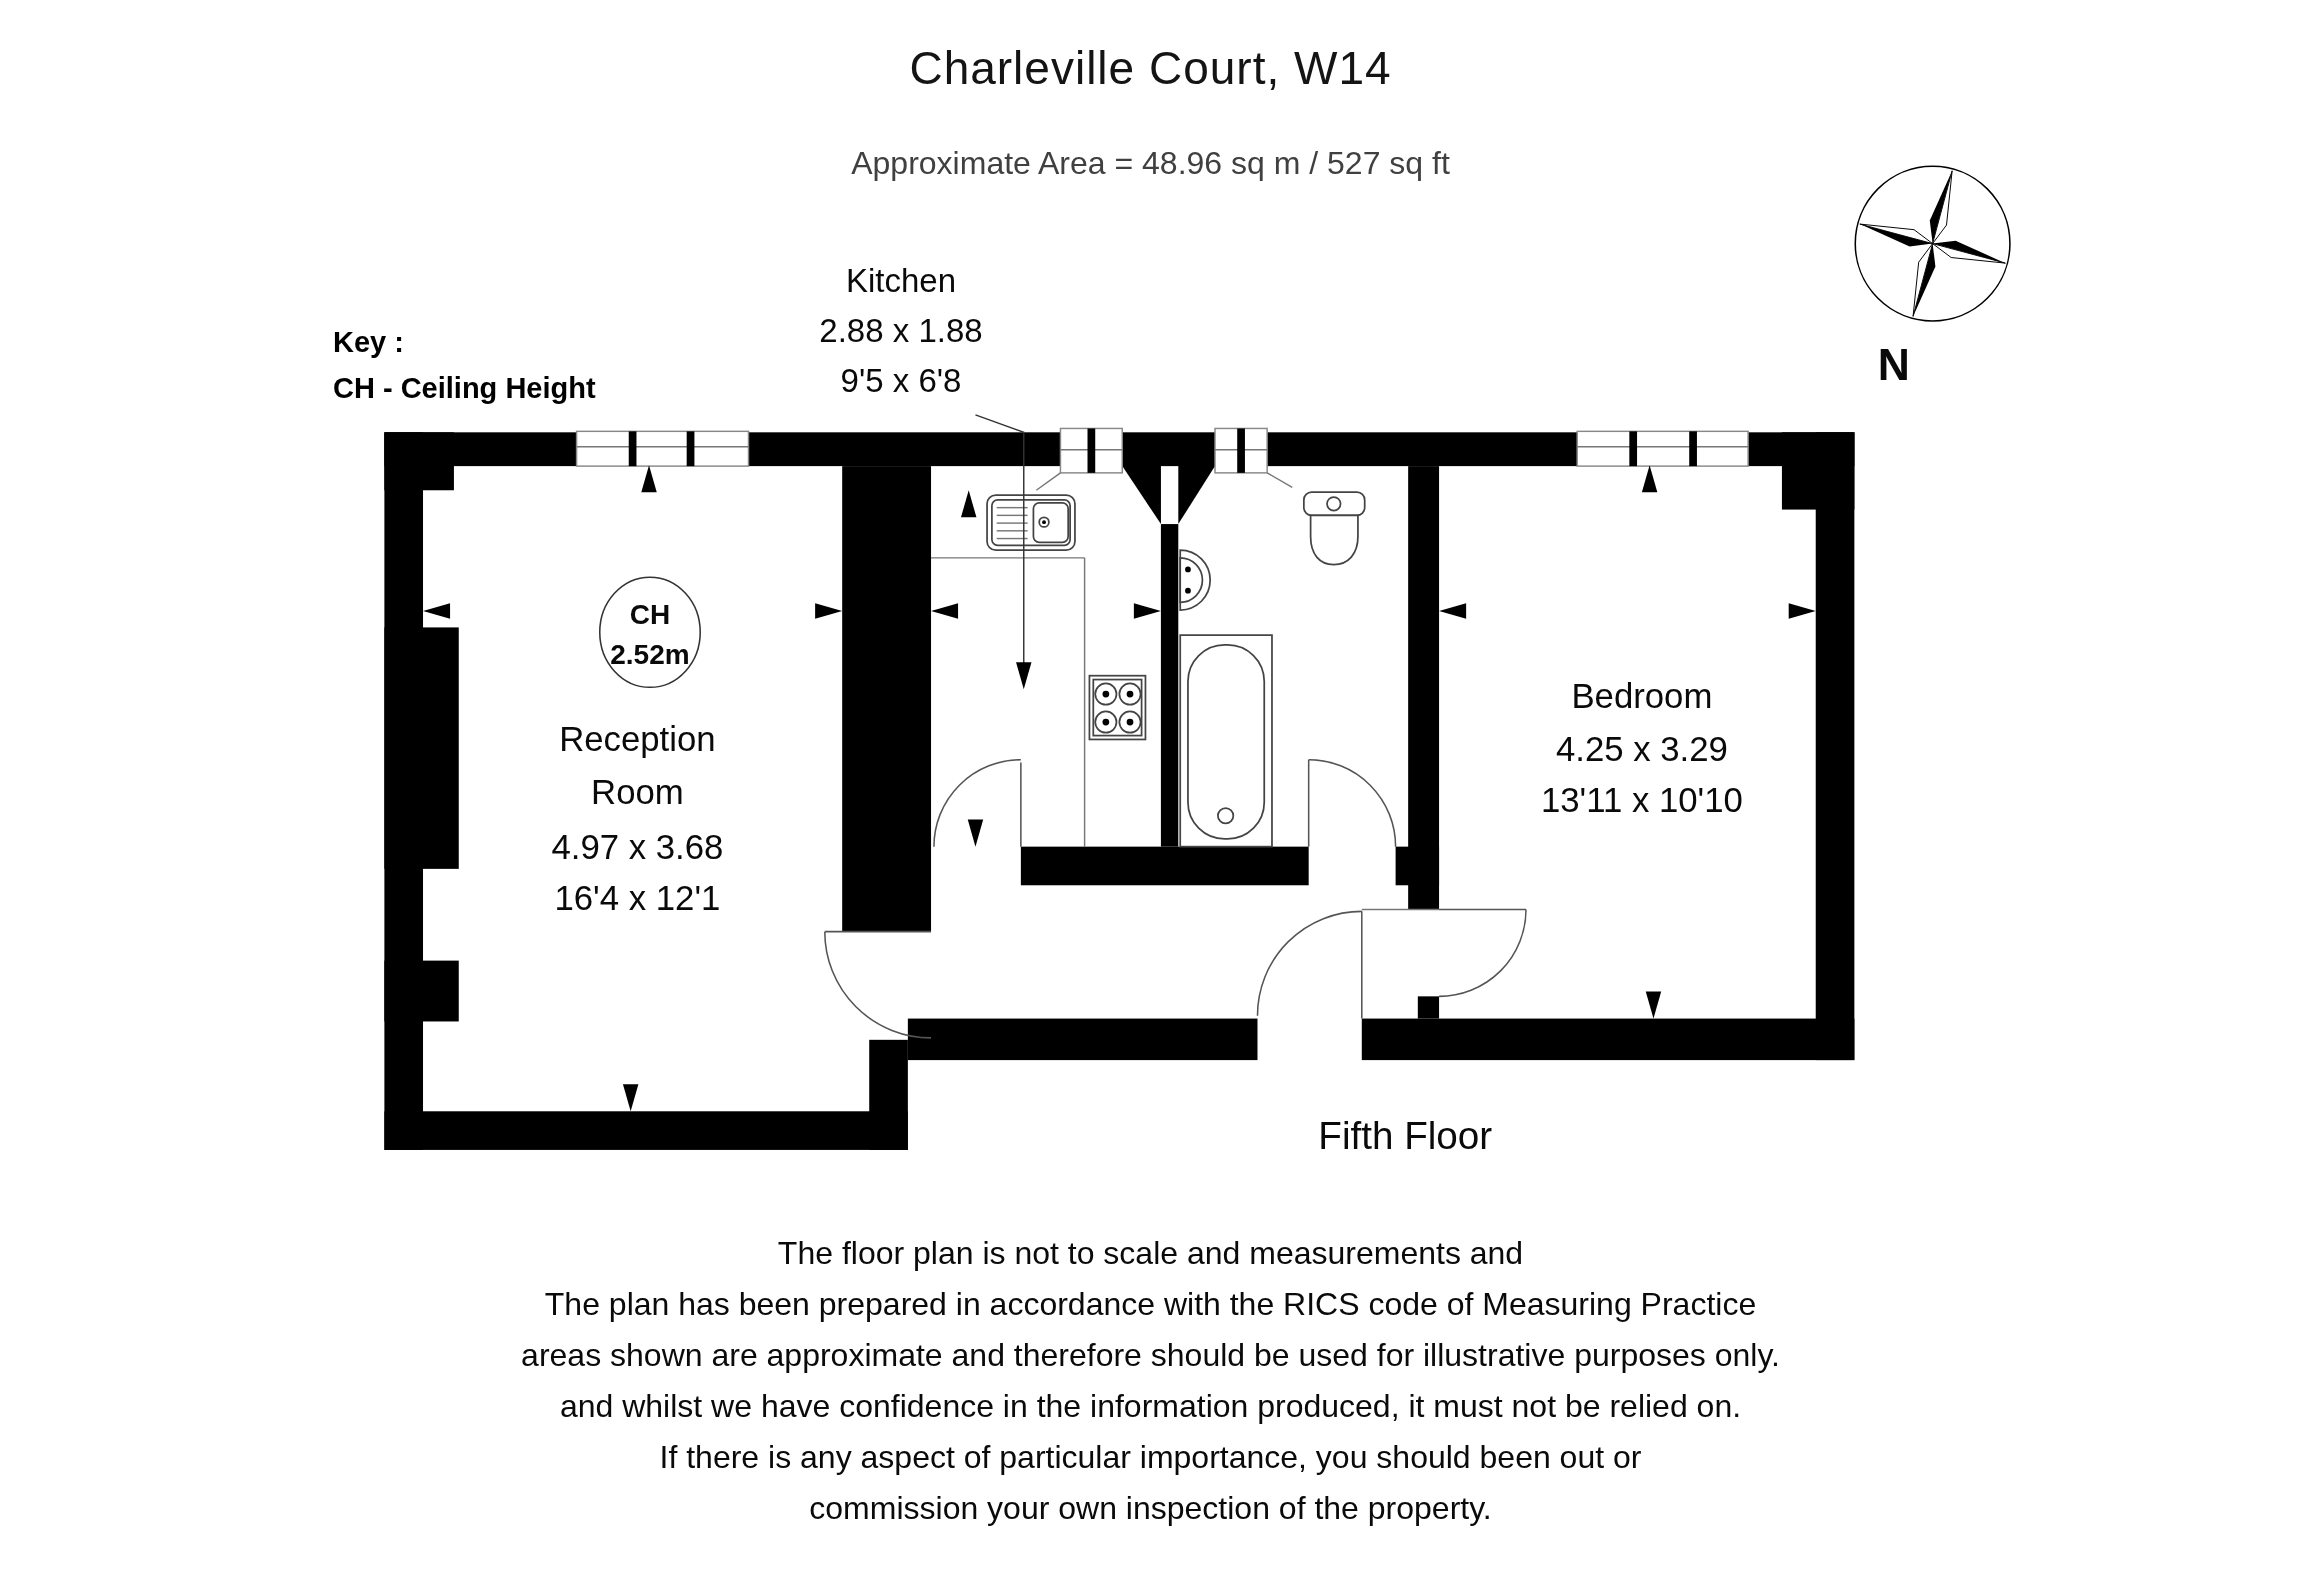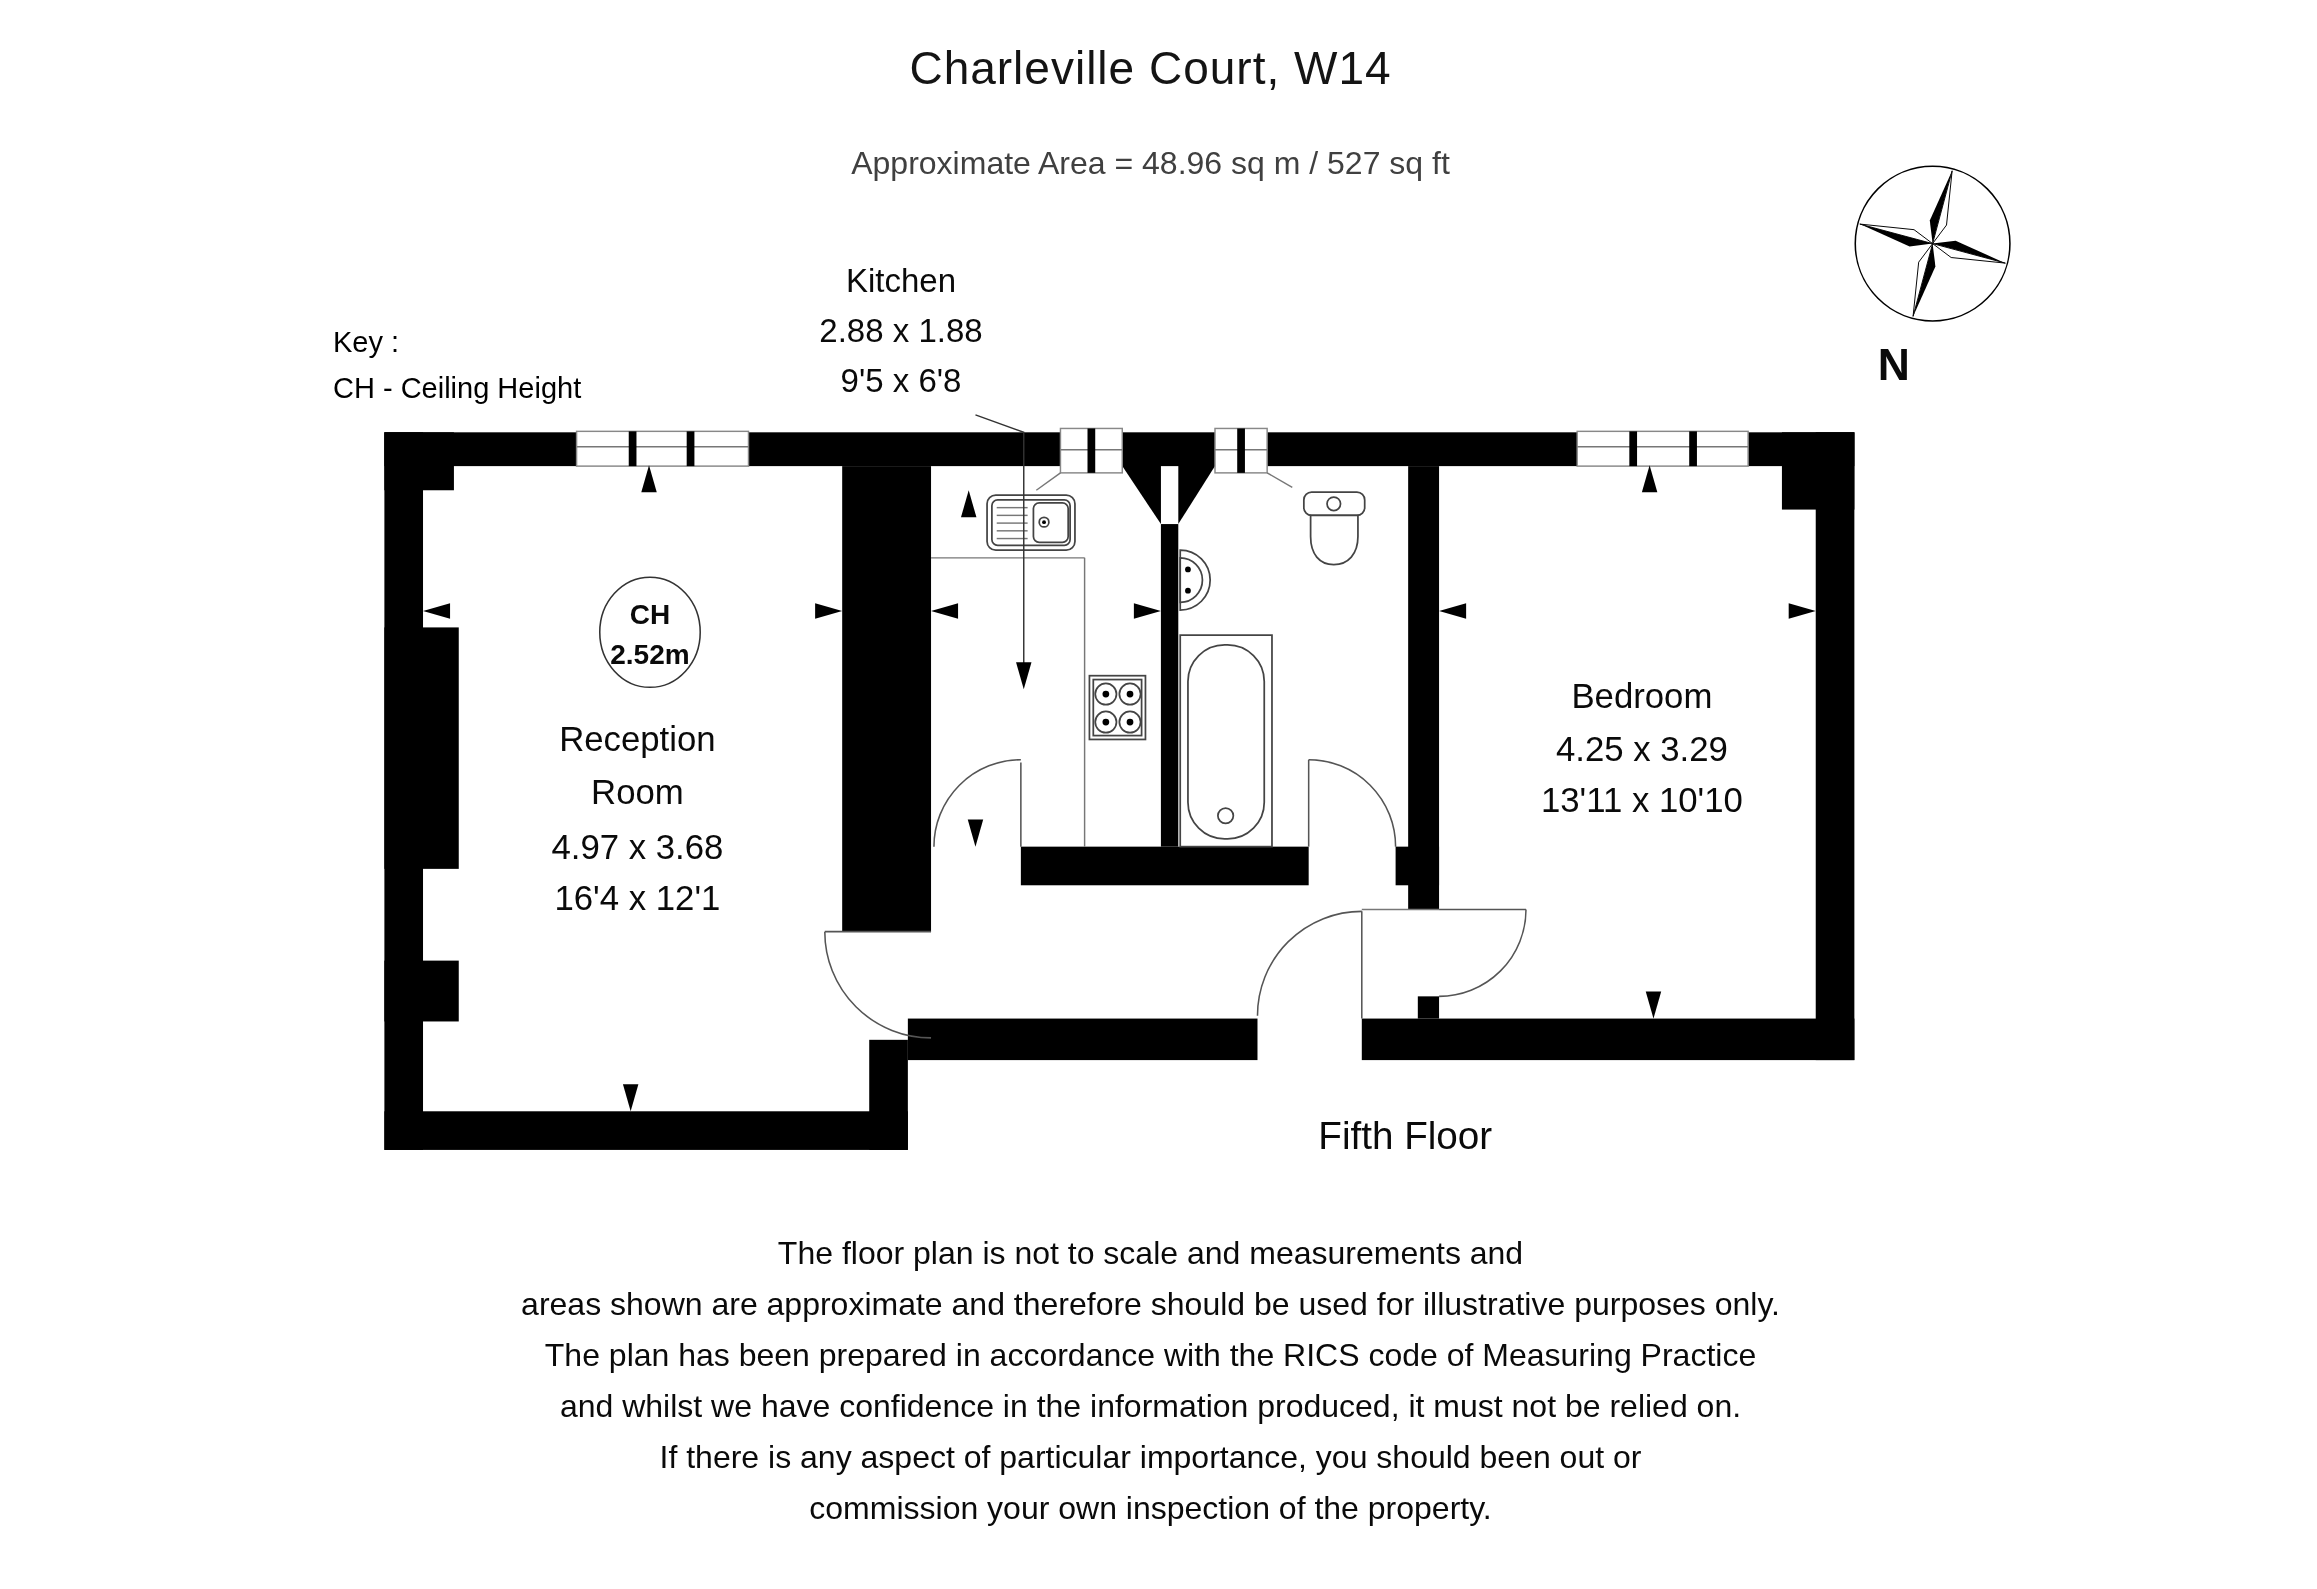--- a/index.html
+++ b/index.html
@@ -2,21 +2,21 @@
 <html><head>
 <meta charset="utf-8">
 <style>
   html,body{margin:0;padding:0;background:#ffffff;}
   body{width:2317px;height:1589px;position:relative;overflow:hidden;
        font-family:"Liberation Sans",sans-serif;color:#111;}
   .abs{position:absolute;}
   .center{left:0;right:16px;text-align:center;}
   #title{top:41px;font-size:46px;letter-spacing:1px;color:#141414;}
   #area-line{top:145px;font-size:32px;color:#404040;}
-  #key-block{left:333px;top:319px;font-size:29px;font-weight:normal;line-height:46px;color:#000;}
+  #key-block{left:333px;top:319px;font-size:29px;font-weight:bold;line-height:46px;color:#000;}
   #kitchen-label{left:756px;top:226px;width:290px;text-align:center;
                  font-size:33px;line-height:50px;color:#0a0a0a;margin-top:30px;}
   #disclaimer{top:1228px;font-size:32px;line-height:51px;color:#0a0a0a;}
   svg text{font-family:"Liberation Sans",sans-serif;fill:#0a0a0a;}
   .room-name{font-size:36px;}
   .room-dims{font-size:36px;}
   .ch-text{font-size:29px;font-weight:bold;}
   .floor-label{font-size:40px;}
   .n-label{font-size:46px;font-weight:bold;}
   .wall{fill:#000;stroke:none;}
@@ -222,19 +222,19 @@
     <text class="room-name" x="1700" y="733" text-anchor="middle">Bedroom</text>
     <text class="room-dims" x="1700" y="788" text-anchor="middle">4.25 x 3.29</text>
     <text class="room-dims" x="1700" y="841" text-anchor="middle">13'11 x 10'10</text>
   </g>
 
   <text class="floor-label" x="1455" y="1190" text-anchor="middle">Fifth Floor</text>
 </svg>
 
 <div class="abs center" id="disclaimer">
   <div>The floor plan is not to scale and measurements and</div>
+  <div>The plan has been prepared in accordance with the RICS code of Measuring Practice</div>
   <div>areas shown are approximate and therefore should be used for illustrative purposes only.</div>
-  <div>The plan has been prepared in accordance with the RICS code of Measuring Practice</div>
   <div>and whilst we have confidence in the information produced, it must not be relied on.</div>
   <div>If there is any aspect of particular importance, you should been out or</div>
   <div>commission your own inspection of the property.</div>
 </div>
 
 
 </body></html>

